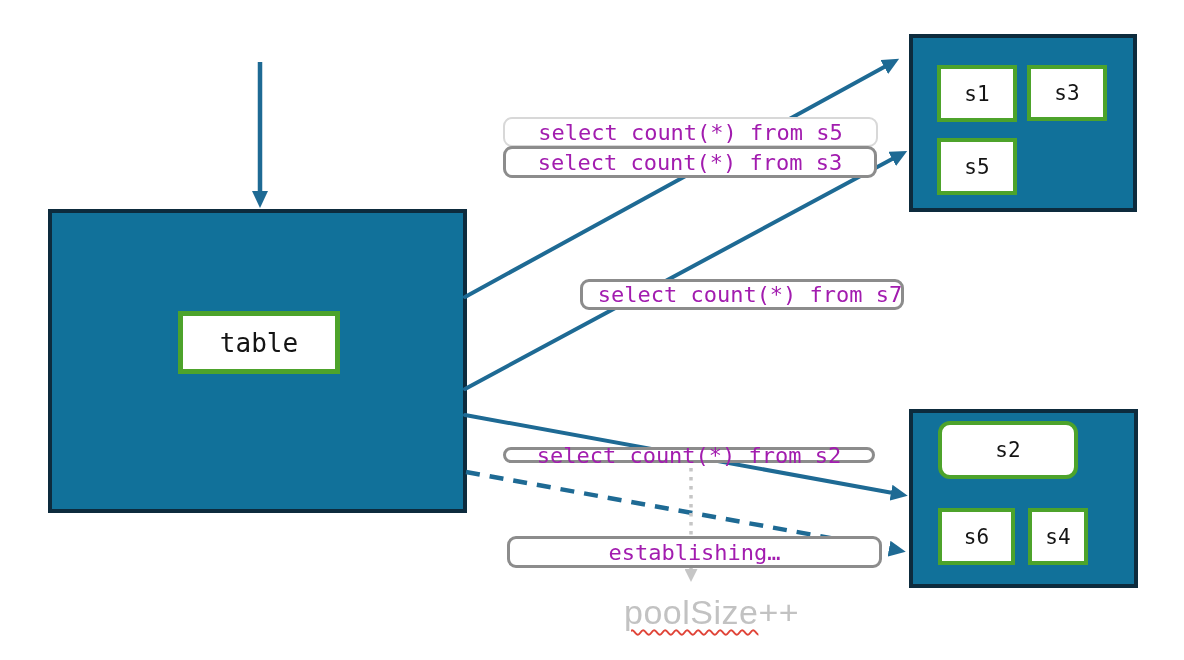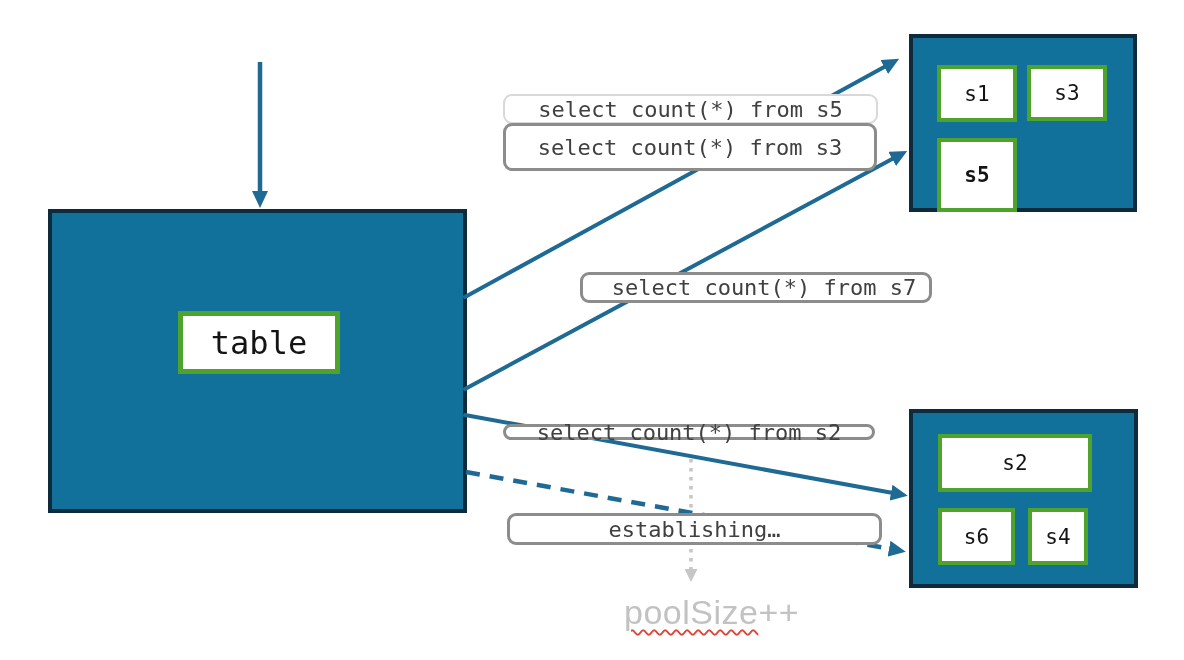--- a/index.html
+++ b/index.html
@@ -11,26 +11,26 @@
   .bigbox{
     position:absolute;box-sizing:border-box;z-index:1;
     background:var(--shard-fill);border:4px solid var(--shard-border);
   }
   .node{
     position:absolute;box-sizing:border-box;background:#ffffff;
     border:4px solid var(--node-border);
     display:flex;align-items:center;justify-content:center;
     font-size:21px;color:#141414;z-index:1;
   }
-  .node.table-node{border-width:5px;font-size:32px;}
+  .node.table-node{border-width:5px;font-size:26px;}
   .qlabel{
     position:absolute;box-sizing:border-box;background:#ffffff;
     border:3px solid var(--label-border);border-radius:9px;
     display:flex;align-items:center;justify-content:center;
-    font-size:22px;color:#404040;z-index:3;white-space:pre;
+    font-size:22px;color:#a21caf;z-index:3;white-space:pre;margin-top:23px;
   }
   .qlabel.light{border:2.5px solid var(--label-border-light);}
   .pool-note{
     position:absolute;z-index:3;
     font-family:"Liberation Sans", sans-serif;
     font-size:34px;color:var(--muted-text);letter-spacing:0.5px;
   }
   .pool-note .misspelled{
     text-decoration:underline wavy var(--squiggle);
     text-decoration-thickness:1.5px;text-underline-offset:5px;
@@ -60,48 +60,48 @@
     <line x1="465" y1="415" x2="893" y2="493" stroke="var(--arrow)" stroke-width="4" stroke-linecap="round" marker-end="url(#head-teal)"></line>
 
     <line x1="466" y1="472" x2="891" y2="549" stroke="var(--arrow)" stroke-width="4.5" stroke-dasharray="14 10" marker-end="url(#head-teal)"></line>
 
     <line x1="691" y1="459" x2="691" y2="570" stroke="var(--dotted-arrow)" stroke-width="3.5" stroke-dasharray="3.5 5.5" marker-end="url(#head-gray)"></line>
   </svg>
 
 
   <div class="qlabel light" style="left:503px;top:94px;width:375px;height:30px;">select count(*) from s5</div>
 
-  <div class="qlabel" style="left:503px;top:123px;width:374px;height:48px;">select count(*) from s3</div>
+  <div class="qlabel" style="left:503px;top:123px;width:374px;height:32px;">select count(*) from s3</div>
 
-  <div class="qlabel" style="left:580px;top:272px;width:352px;height:31px;padding-left:16px;">select count(*) from s7</div>
+  <div class="qlabel" style="left:580px;top:256px;width:324px;height:31px;padding-left:16px;">select count(*) from s7</div>
 
   <div class="qlabel" style="left:503px;top:424px;width:372px;height:16px;">select count(*) from s2</div>
 
   <div class="qlabel" style="left:507px;top:513px;width:375px;height:32px;">establishing…</div>
 
   <div class="bigbox" style="left:48px;top:209px;width:419px;height:304px;">
     <div class="node table-node" style="left:126px;top:98px;width:162px;height:63px;">
       <span>table</span>
     </div>
   </div>
 
   <div class="bigbox" style="left:909px;top:34px;width:228px;height:178px;">
     <div class="node" style="left:24px;top:27px;width:80px;height:57px;">
       <span>s1</span>
     </div>
     <div class="node" style="left:114px;top:27px;width:80px;height:56px;">
       <span>s3</span>
     </div>
-    <div class="node" style="left:24px;top:100px;width:80px;height:74px;font-weight:bold;">
+    <div class="node" style="left:24px;top:100px;width:80px;height:57px;">
       <span>s5</span>
     </div>
   </div>
 
   <div class="bigbox" style="left:909px;top:409px;width:229px;height:179px;">
-    <div class="node" style="left:25px;top:21px;width:154px;height:58px;">
+    <div class="node" style="left:25px;top:8px;width:140px;height:58px;border-radius:12px;">
       <span>s2</span>
     </div>
     <div class="node" style="left:25px;top:95px;width:77px;height:57px;">
       <span>s6</span>
     </div>
     <div class="node" style="left:115px;top:95px;width:60px;height:57px;">
       <span>s4</span>
     </div>
   </div>
 

